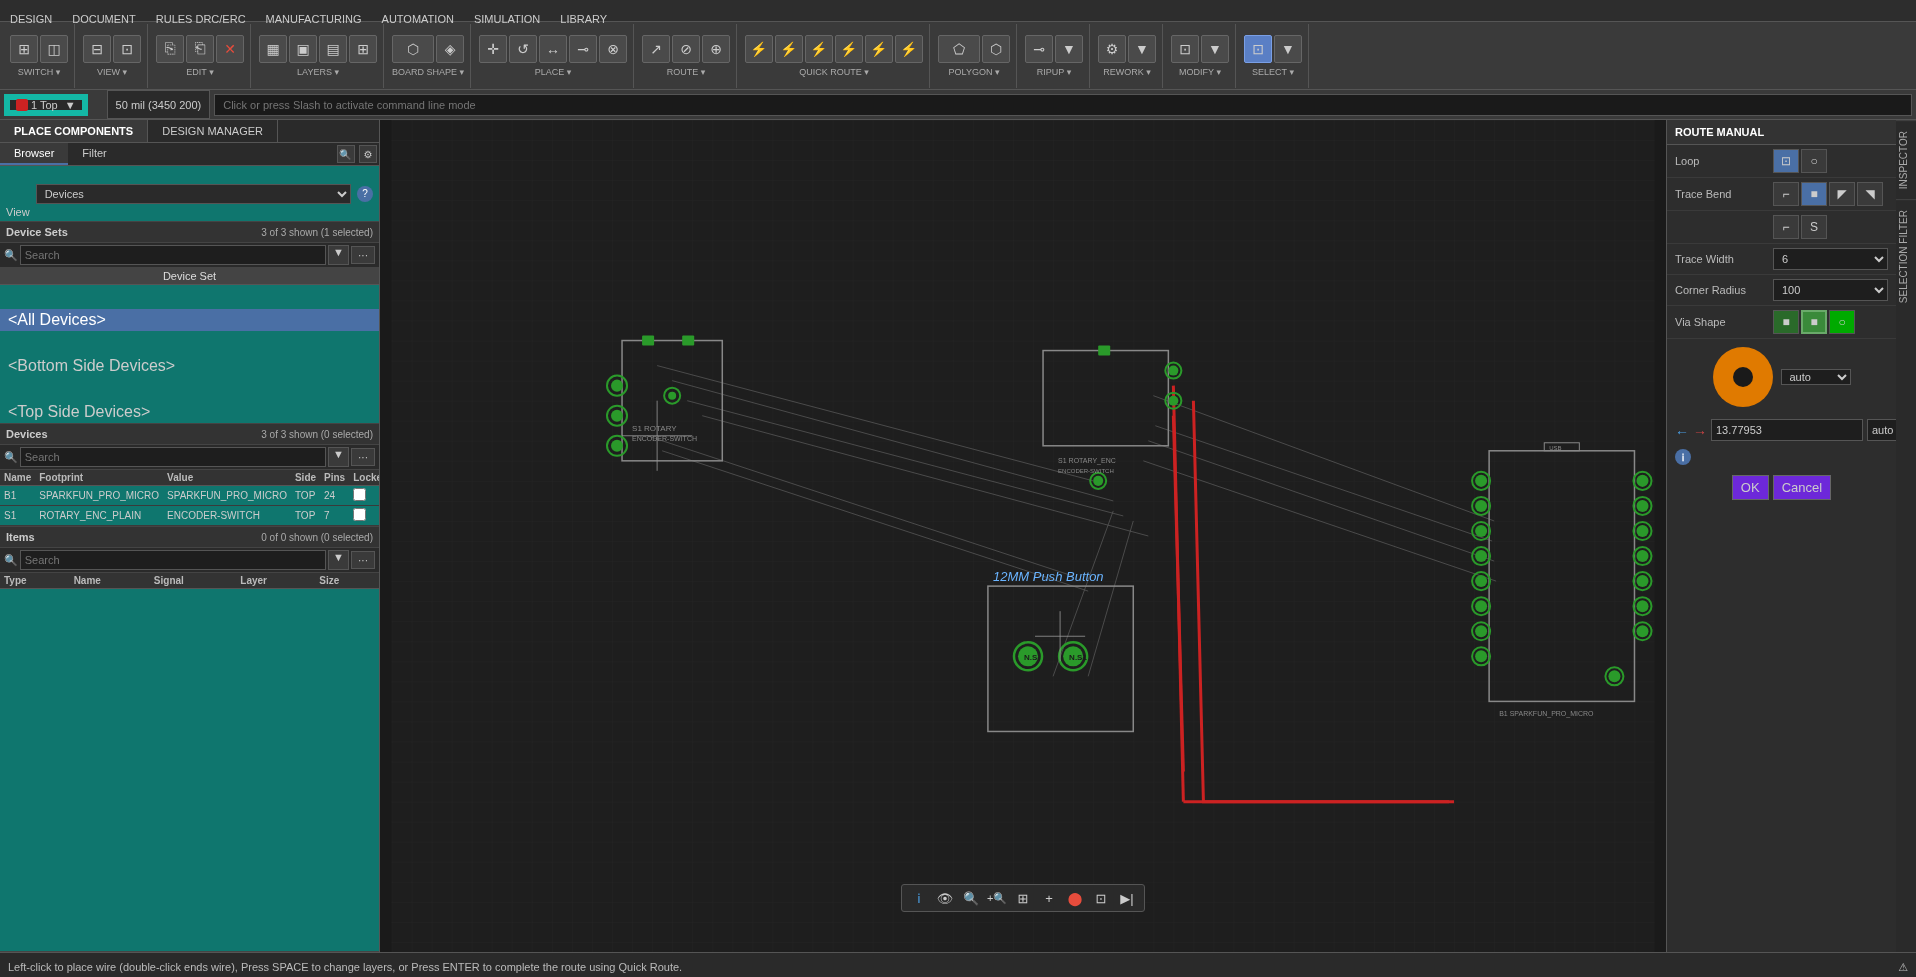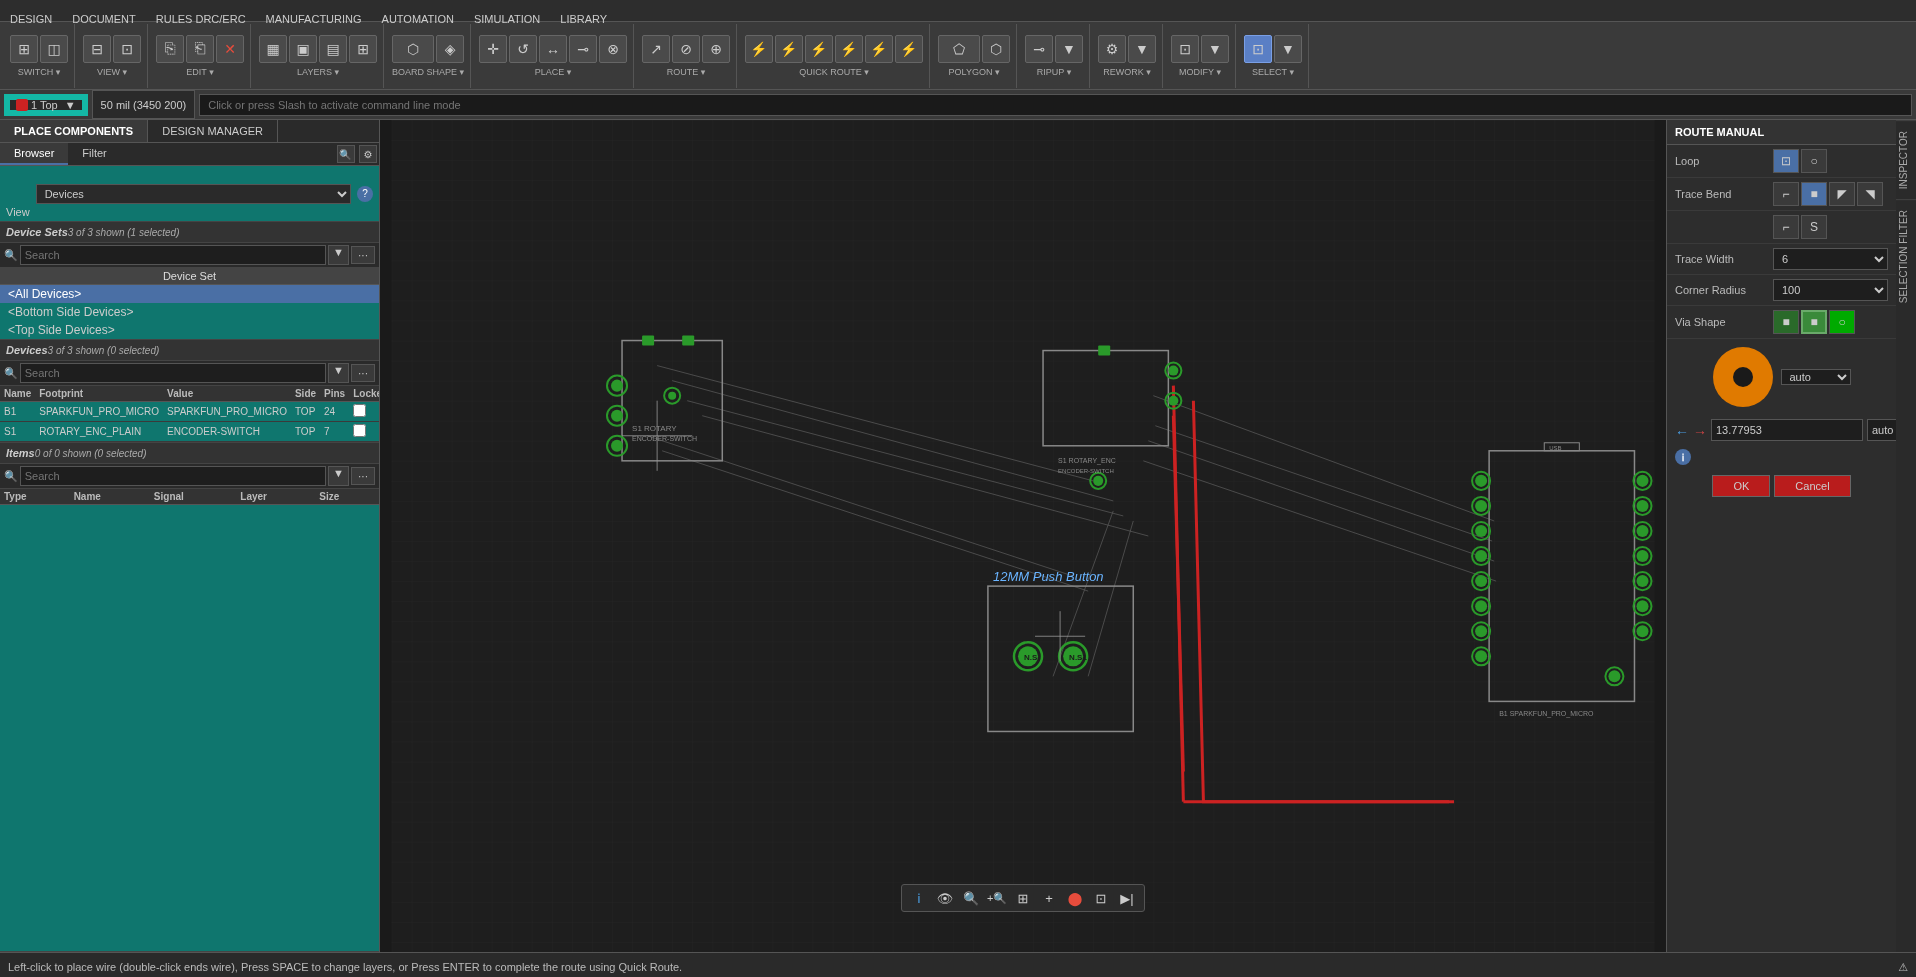--- a/index.html
+++ b/index.html
@@ -16,58 +16,58 @@
     .toolbar-icons { display: flex; gap: 2px; }
     .tb-icon { width: 28px; height: 28px; background: #4a4a4a; border: 1px solid #666; border-radius: 2px; display: flex; align-items: center; justify-content: center; cursor: pointer; color: #ccc; font-size: 14px; }
     .tb-icon-wide { width: 42px; }
     .tb-icon-red { color: #e74c3c; }
     .tb-icon-selected { background: #5a7fc5; border: 1px solid #7a9fe5; }
 
     
     .toolbar2 { display: flex; background: #3a3a3a; height: 30px; align-items: center; border-bottom: 1px solid #555; padding: 0 4px; gap: 4px; }
     .layer-selector { display: flex; align-items: center; gap: 3px; background: #2a2a2a; border: 6px solid #14b8a6; height: 22px; padding: 0 6px; }
     .layer-dot { width: 12px; height: 12px; background: #cc2222; border-radius: 2px; }
-    .coord-display { background: #2a2a2a; border: 1px solid #555; height: 29px; padding: 0 8px; display: flex; align-items: center; color: #ccc; font-size: 11px; }
+    .coord-display { background: #2a2a2a; border: 1px solid #555; height: 29px; padding: 0 8px; display: flex; align-items: center; color: #ccc; font-size: 11px; margin-left: 15px; }
     .cmd-input { flex: 1; background: #1a1a1a; border: 1px solid #555; height: 22px; padding: 0 8px; color: #ccc; font-size: 11px; }
 
     
     .main-layout { display: flex; height: calc(977px - 22px - 68px - 30px - 25px); }
 
     
     .left-panel { width: 380px; background: #0f766e; border-right: 1px solid #555; display: flex; flex-direction: column; flex-shrink: 0; }
     .panel-tabs { display: flex; background: #2a2a2a; border-bottom: 1px solid #555; }
     .panel-tab { padding: 4px 14px; font-size: 11px; cursor: pointer; color: #ccc; }
     .panel-tab.active { background: #3a3a3a; border-bottom: 2px solid #4a6fa5; color: #fff; }
 
     
     .top-panel-tabs { display: flex; background: #2a2a2a; border-bottom: 1px solid #555; }
     .top-panel-tab { padding: 5px 14px; font-size: 11px; cursor: pointer; color: #ccc; border-right: 1px solid #555; }
     .top-panel-tab.active { background: #3a3a3a; color: #fff; font-weight: bold; }
 
     
-    .section-header { display: flex; align-items: center; justify-content: flex-start; padding: 4px 6px; background: #333; border-bottom: 1px solid #444; font-style: italic; }
+    .section-header { display: flex; align-items: center; justify-content: space-between; padding: 4px 6px; background: #333; border-bottom: 1px solid #444; }
     .section-title { font-weight: bold; font-size: 11px; color: #ccc; }
     .section-count { font-size: 10px; color: #aaa; }
 
     
     .search-bar { display: flex; align-items: center; padding: 2px 4px; background: #2a2a2a; border-bottom: 1px solid #444; gap: 2px; }
     .search-input { flex: 1; background: #1e1e1e; border: 1px solid #555; height: 20px; padding: 0 4px; color: #ccc; font-size: 11px; }
     .search-btn { width: 18px; height: 18px; background: #3a3a3a; border: 1px solid #555; color: #ccc; cursor: pointer; font-size: 10px; display: flex; align-items: center; justify-content: center; }
     .dropdown-btn { background: #3a3a3a; border: 1px solid #555; height: 20px; padding: 0 4px; color: #ccc; font-size: 11px; cursor: pointer; }
     .more-btn { width: 24px; height: 18px; background: #3a3a3a; border: 1px solid #555; color: #ccc; cursor: pointer; font-size: 10px; display: flex; align-items: center; justify-content: center; }
 
     
     .view-row { display: flex; align-items: center; padding: 3px 6px; gap: 6px; border-bottom: 1px solid #444; }
     .view-label { font-size: 11px; color: #ccc; margin-top: 37px; }
     .view-select { flex: 1; background: #2a2a2a; border: 1px solid #555; height: 20px; color: #ccc; font-size: 11px; padding: 0 4px; }
     .help-btn { width: 16px; height: 16px; border-radius: 50%; background: #4a6fa5; color: #fff; border: none; font-size: 10px; cursor: pointer; display: flex; align-items: center; justify-content: center; }
 
     
     .device-set-header { background: #444; padding: 2px 6px; font-size: 11px; color: #ddd; border-bottom: 1px solid #555; text-align: center; }
-    .device-set-item { padding: 2px 8px; font-size: 12px; color: #ccc; cursor: pointer; }
+    .device-set-item { padding: 2px 8px; font-size: 16px; color: #ccc; cursor: pointer; margin-top: 24px; }
     .device-set-item.selected { background: #4a6fa5; color: #fff; }
 
     
     .data-table { width: 100%; border-collapse: collapse; font-size: 10px; }
     .data-table th { background: #333; padding: 2px 4px; text-align: left; border-bottom: 1px solid #555; color: #bbb; font-weight: bold; }
     .data-table td { padding: 2px 4px; border-bottom: 1px solid #3a3a3a; color: #ccc; }
     .table-scroll { overflow-x: auto; overflow-y: auto; flex: 1; }
 
     
     .panel-section { border-bottom: 1px solid #444; }
@@ -96,21 +96,21 @@
     .via-inner { width: 20px; height: 20px; border-radius: 50%; background: #1a1a1a; }
 
     
     .drill-row { display: flex; align-items: center; padding: 4px 8px; gap: 4px; }
     .drill-arrow-left { color: #4a9fe5; font-size: 16px; }
     .drill-arrow-right { color: #cc4444; font-size: 16px; }
     .drill-value { flex: 1; background: #1e1e1e; border: 1px solid #555; height: 22px; padding: 0 4px; color: #ccc; font-size: 11px; }
 
     
     .action-row { display: flex; gap: 4px; padding: 6px 8px; justify-content: center; }
-    .action-btn { padding: 4px 20px; background: #b91c1c; border: 1px solid #666; color: #ccc; cursor: pointer; font-size: 11px; }
+    .action-btn { padding: 4px 8px; background: #6d28d9; border: 1px solid #666; color: #ccc; cursor: pointer; font-size: 13px; }
 
     
     .info-row { padding: 4px 8px; display: flex; align-items: center; gap: 4px; }
     .info-icon { width: 16px; height: 16px; border-radius: 50%; background: #4a6fa5; color: #fff; display: flex; align-items: center; justify-content: center; font-size: 10px; font-weight: bold; }
 
     
     .side-tabs { display: flex; flex-direction: column; background: #2a2a2a; width: 20px; }
     .side-tab { writing-mode: vertical-rl; transform: rotate(180deg); padding: 10px 2px; font-size: 10px; color: #aaa; cursor: pointer; border-bottom: 1px solid #444; }
 
     

